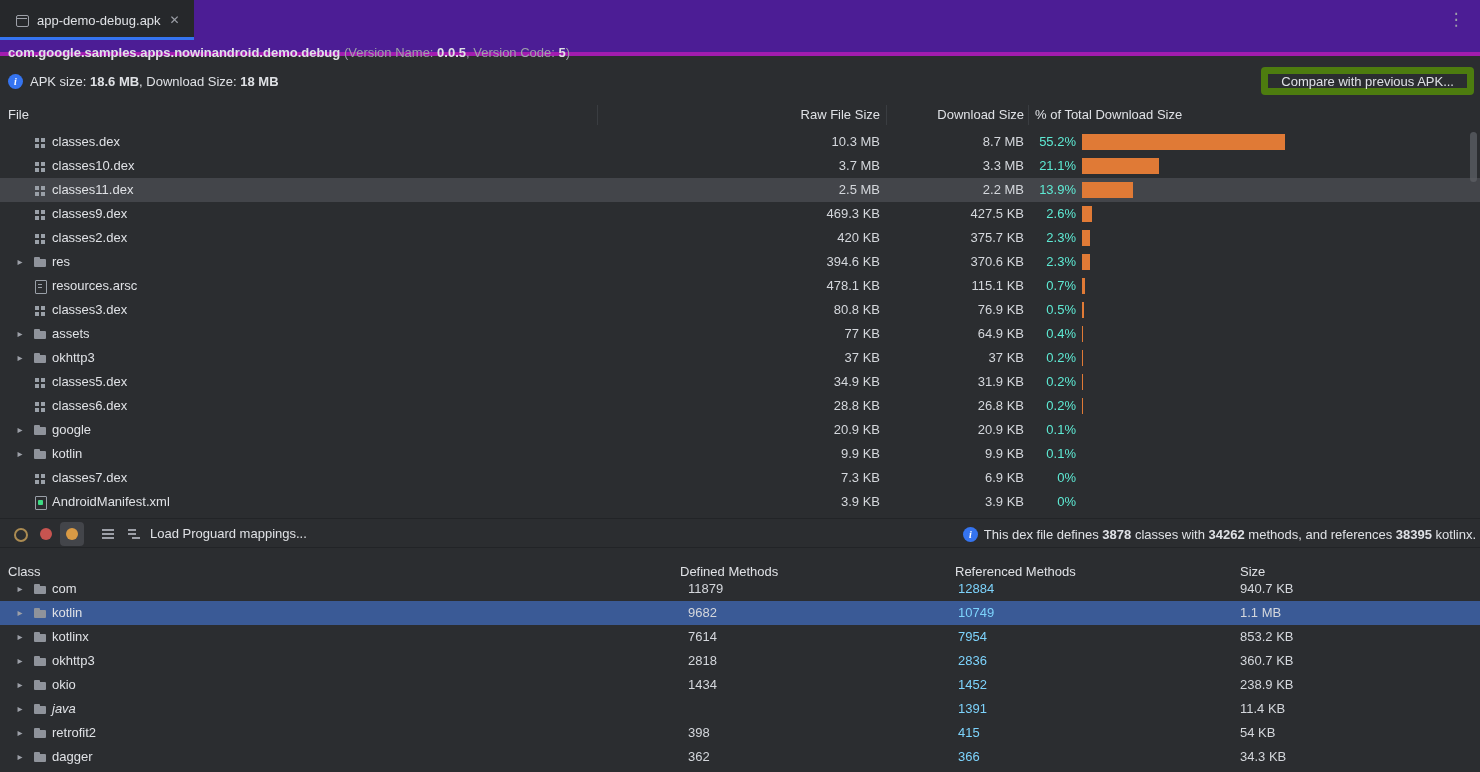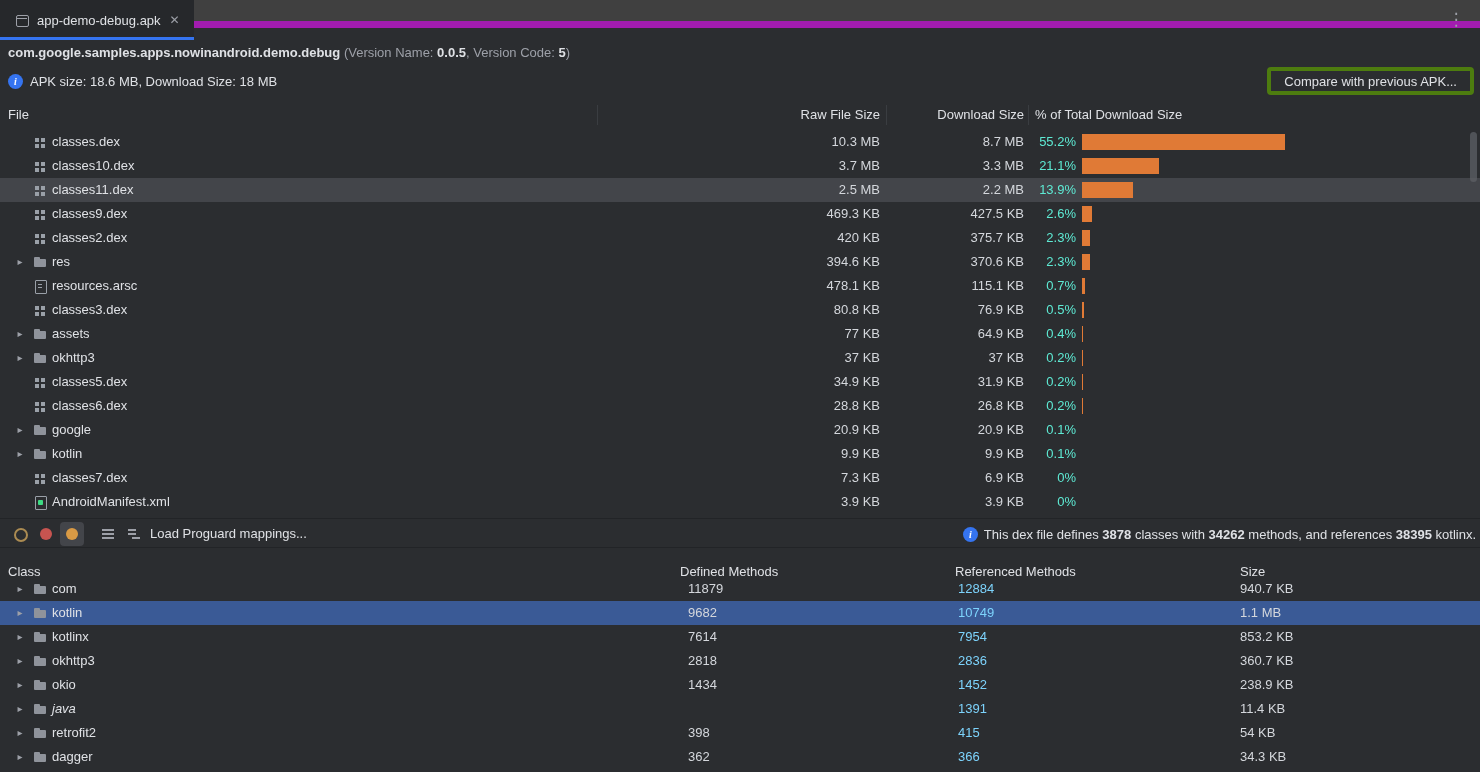--- a/index.html
+++ b/index.html
@@ -2,22 +2,22 @@
 <html><head>
 <meta charset="utf-8">
 <style>
   * { box-sizing: border-box; margin: 0; padding: 0; }
   html,body { background:#1e1f22; }
   body { font-family:"Liberation Sans","DejaVu Sans",sans-serif; }
   .app { position:relative; width:1480px; height:772px; background:#2b2d30; overflow:hidden;
          color:#dfe1e5; font-size:13px; }
 
   
-  .tab-bar { position:absolute; top:0; left:0; right:0; height:28px; background:#404040;
-             border-bottom:7px solid #a21caf; }
+  .tab-bar { position:absolute; top:0; left:0; right:0; height:56px; background:#4c1d95;
+             border-bottom:4px solid #a21caf; }
   .tab { position:absolute; left:0; top:0; height:40px; display:flex; align-items:center;
          gap:7px; padding:0 14px; background:#26282b; cursor:pointer; }
   .tab::after { content:""; position:absolute; left:0; right:0; bottom:0; height:3px; background:#3574f0; }
   .tab-label { color:#dfe1e5; font-size:13px; }
   .tab-close { color:#9da0a8; font-size:12px; margin-left:2px; }
   .more-btn { position:absolute; right:12px; top:8px; width:24px; height:24px; color:#9da0a8;
               font-size:17px; text-align:center; line-height:24px; cursor:pointer; border-radius:4px; }
 
   
   .icon { position:relative; width:16px; height:16px; display:inline-block; flex:none; }
@@ -41,23 +41,23 @@
   .info-icon { display:inline-block; width:15px; height:15px; border-radius:50%; background:#3574f0;
                color:#fff; font-size:10px; font-weight:bold; font-style:italic; text-align:center;
                line-height:15px; flex:none; font-family:"Liberation Serif",serif; }
 
   
   .pkg-line { position:absolute; top:45px; left:8px; white-space:nowrap; }
   .pkg { font-weight:bold; color:#dfe1e5; }
   .ver { color:#9da0a8;text-align:right; }
   .ver b { color:#dfe1e5; font-weight:bold; }
   .apk-info { position:absolute; top:68px; left:8px; height:26px; display:flex; align-items:center; gap:7px; }
-  .apk-info b { font-weight:normal; }
+  .apk-info b { font-weight:bold; }
   .compare-btn { position:absolute; right:6px; top:67px; height:28px; padding:0 13px;
-                 background:transparent; border:4px solid #4d7c0f; border-radius:4px; color:#dfe1e5;
+                 background:transparent; border:7px solid #4d7c0f; border-radius:4px; color:#dfe1e5;
                  font-size:13px; font-family:inherit; cursor:pointer; }
 
   
   .file-header { position:absolute; top:102px; left:0; right:0; height:26px; line-height:26px; }
   .file-header .h { position:absolute; color:#dfe1e5; }
   .h-file { left:8px; }
   .h-raw { right:600px; }
   .h-dl { right:456px; }
   .h-pct { left:1035px; }
   .vsep { position:absolute; top:3px; bottom:3px; width:1px; background:#3a3d41; }

